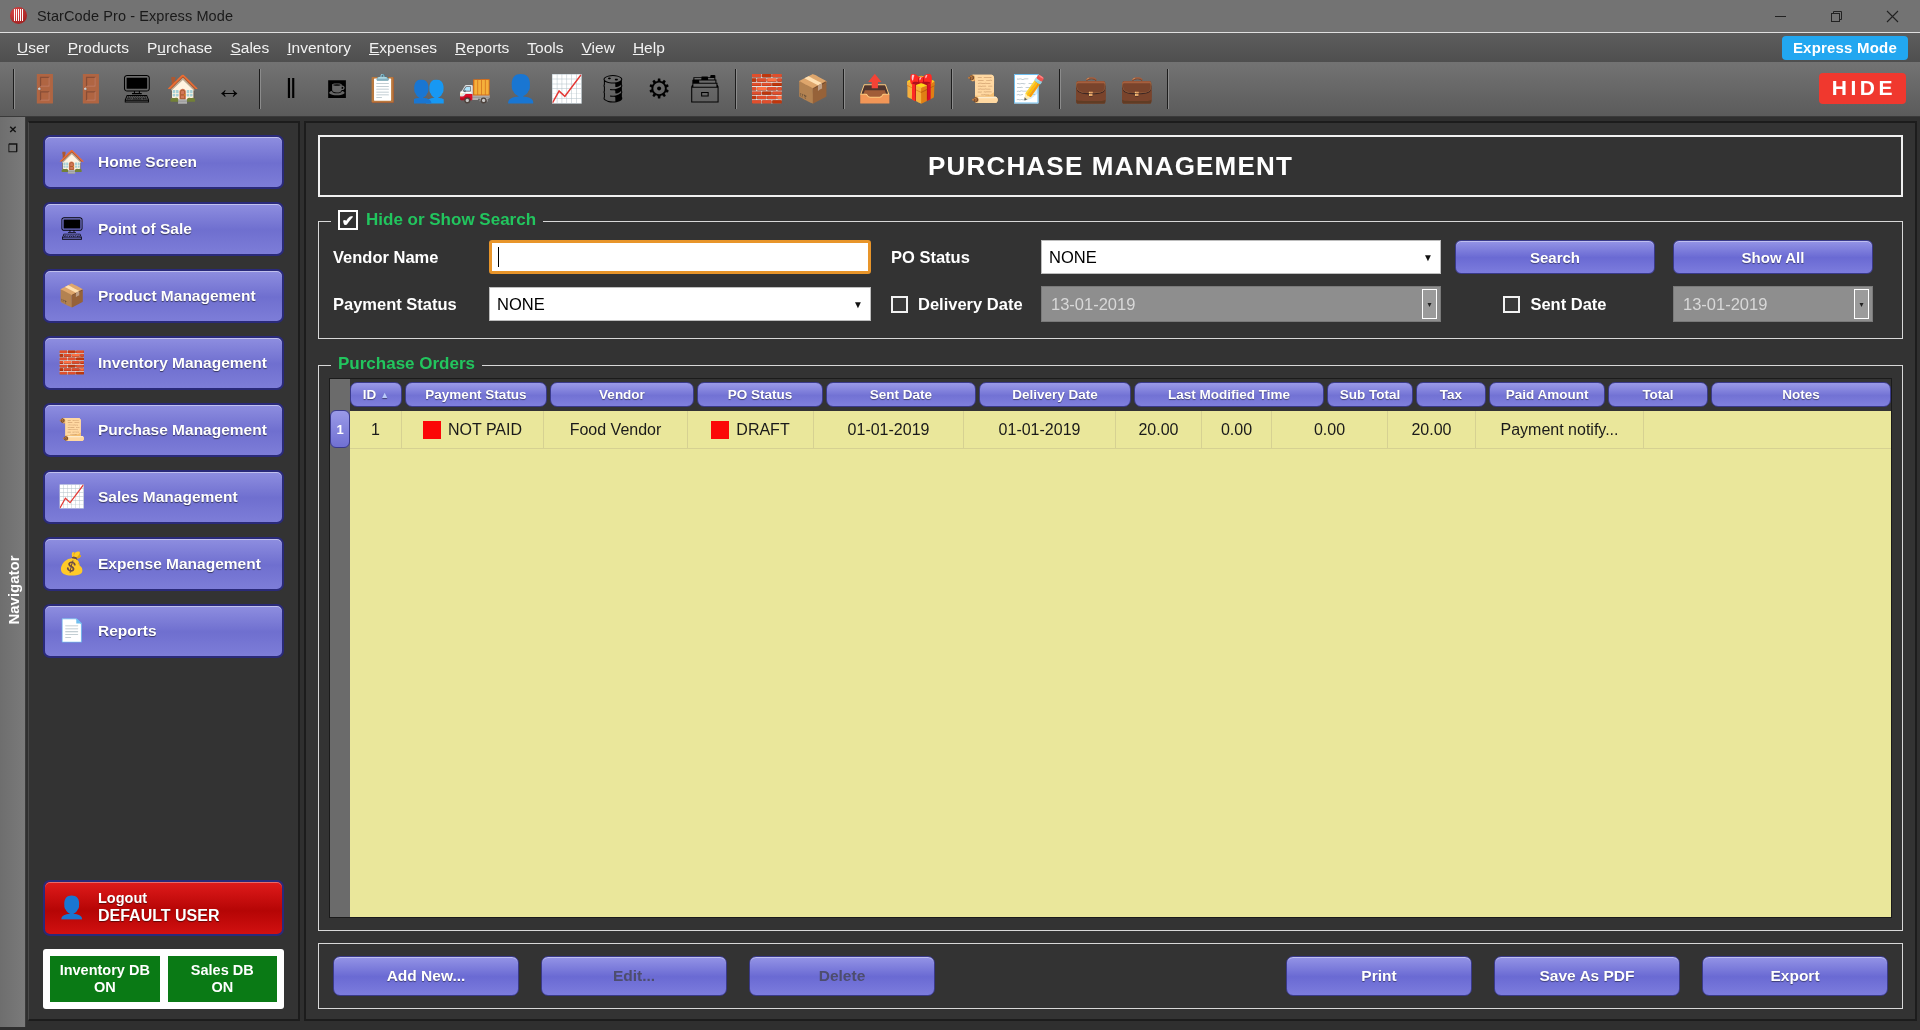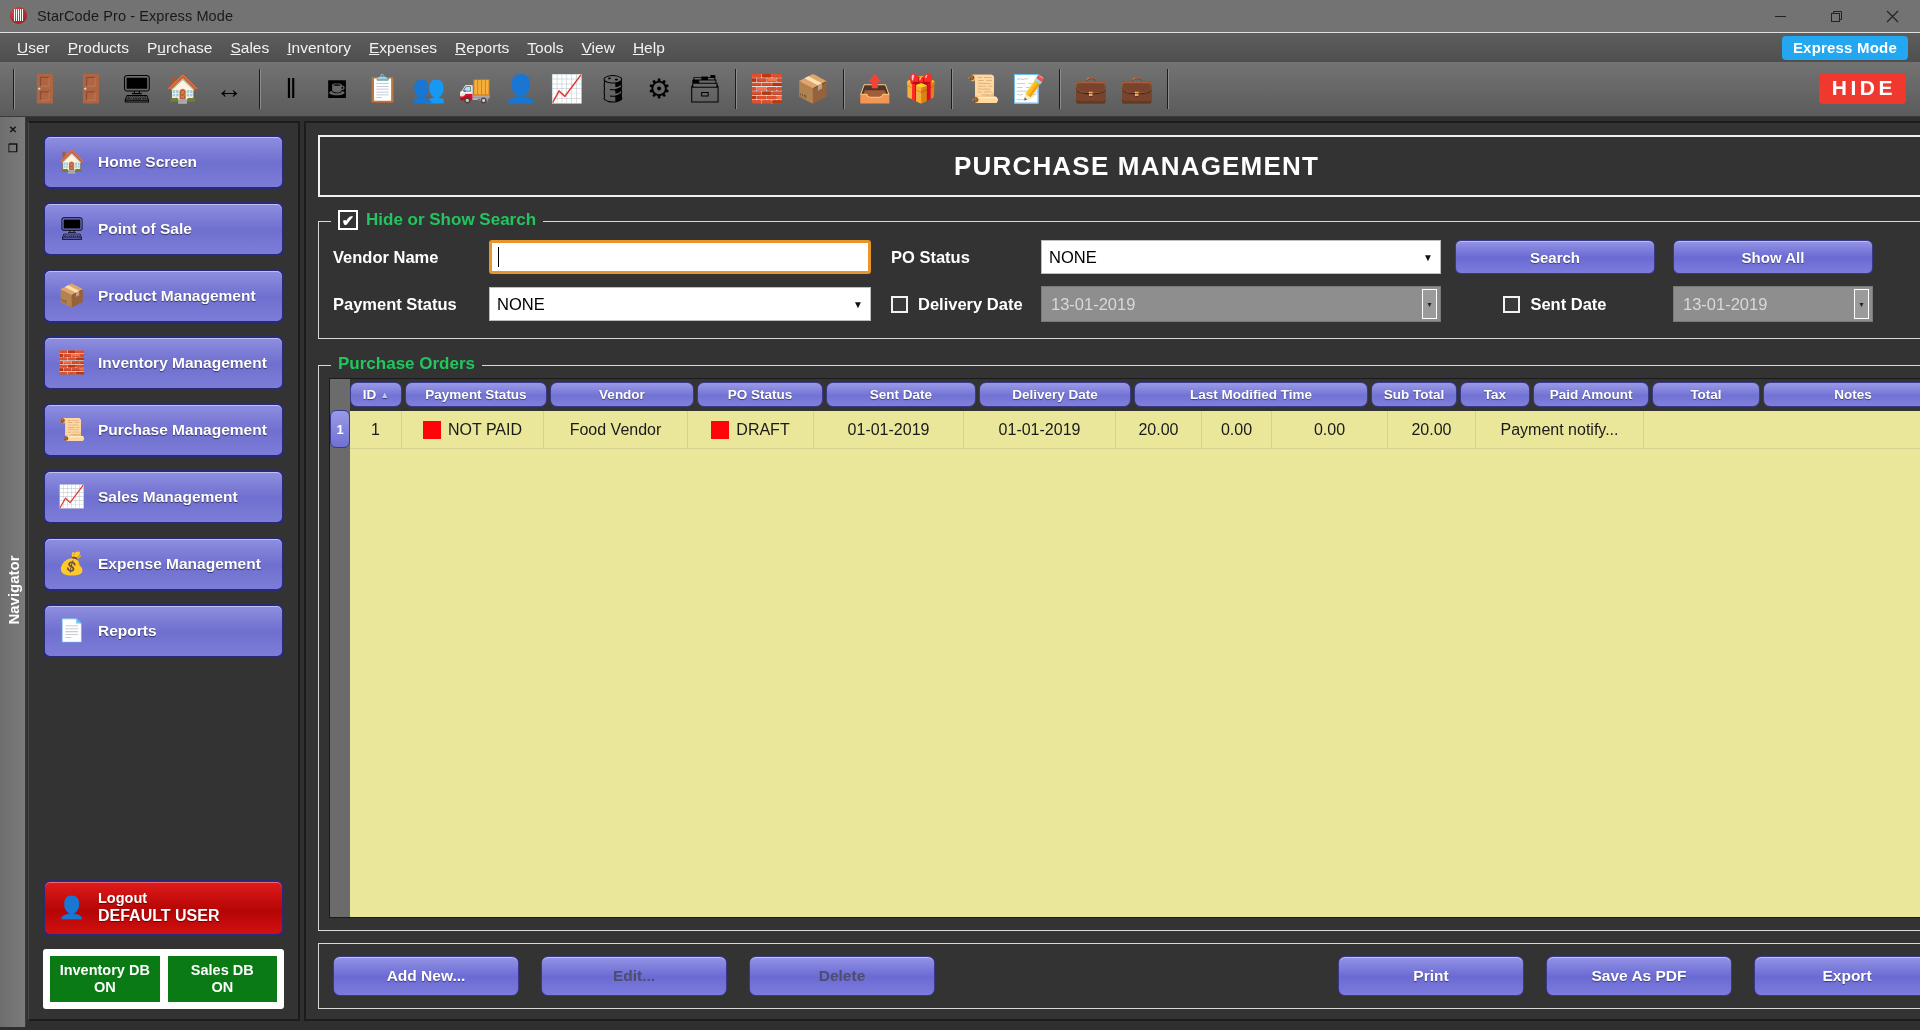--- a/index.html
+++ b/index.html
@@ -539,25 +539,25 @@
           <div class="ghead">
             <div class="hc" style="width:52px">
               <span>ID</span>
               <span class="sortarrow">▲</span>
             </div>
             <div class="hc" style="width:142px">Payment Status</div>
             <div class="hc" style="width:144px">Vendor</div>
             <div class="hc" style="width:126px">PO Status</div>
             <div class="hc" style="width:150px">Sent Date</div>
             <div class="hc" style="width:152px">Delivery Date</div>
-            <div class="hc" style="width:234px">Last Modified Time</div>
+            <div class="hc" style="width:190px">Last Modified Time</div>
             <div class="hc" style="width:86px">Sub Total</div>
             <div class="hc" style="width:70px">Tax</div>
             <div class="hc" style="width:116px">Paid Amount</div>
-            <div class="hc" style="width:108px">Total</div>
+            <div class="hc" style="width:100px">Total</div>
             <div class="hc" style="width:180px">Notes</div>
           </div>
 
           <div class="gbody">
             <div class="grow">
               <div class="gcell" style="width:52px">1</div>
               <div class="gcell" style="width:142px">
                 <span class="swatch" style="background: rgb(251, 7, 7);"></span>
                 <span>NOT PAID</span>
               </div>

